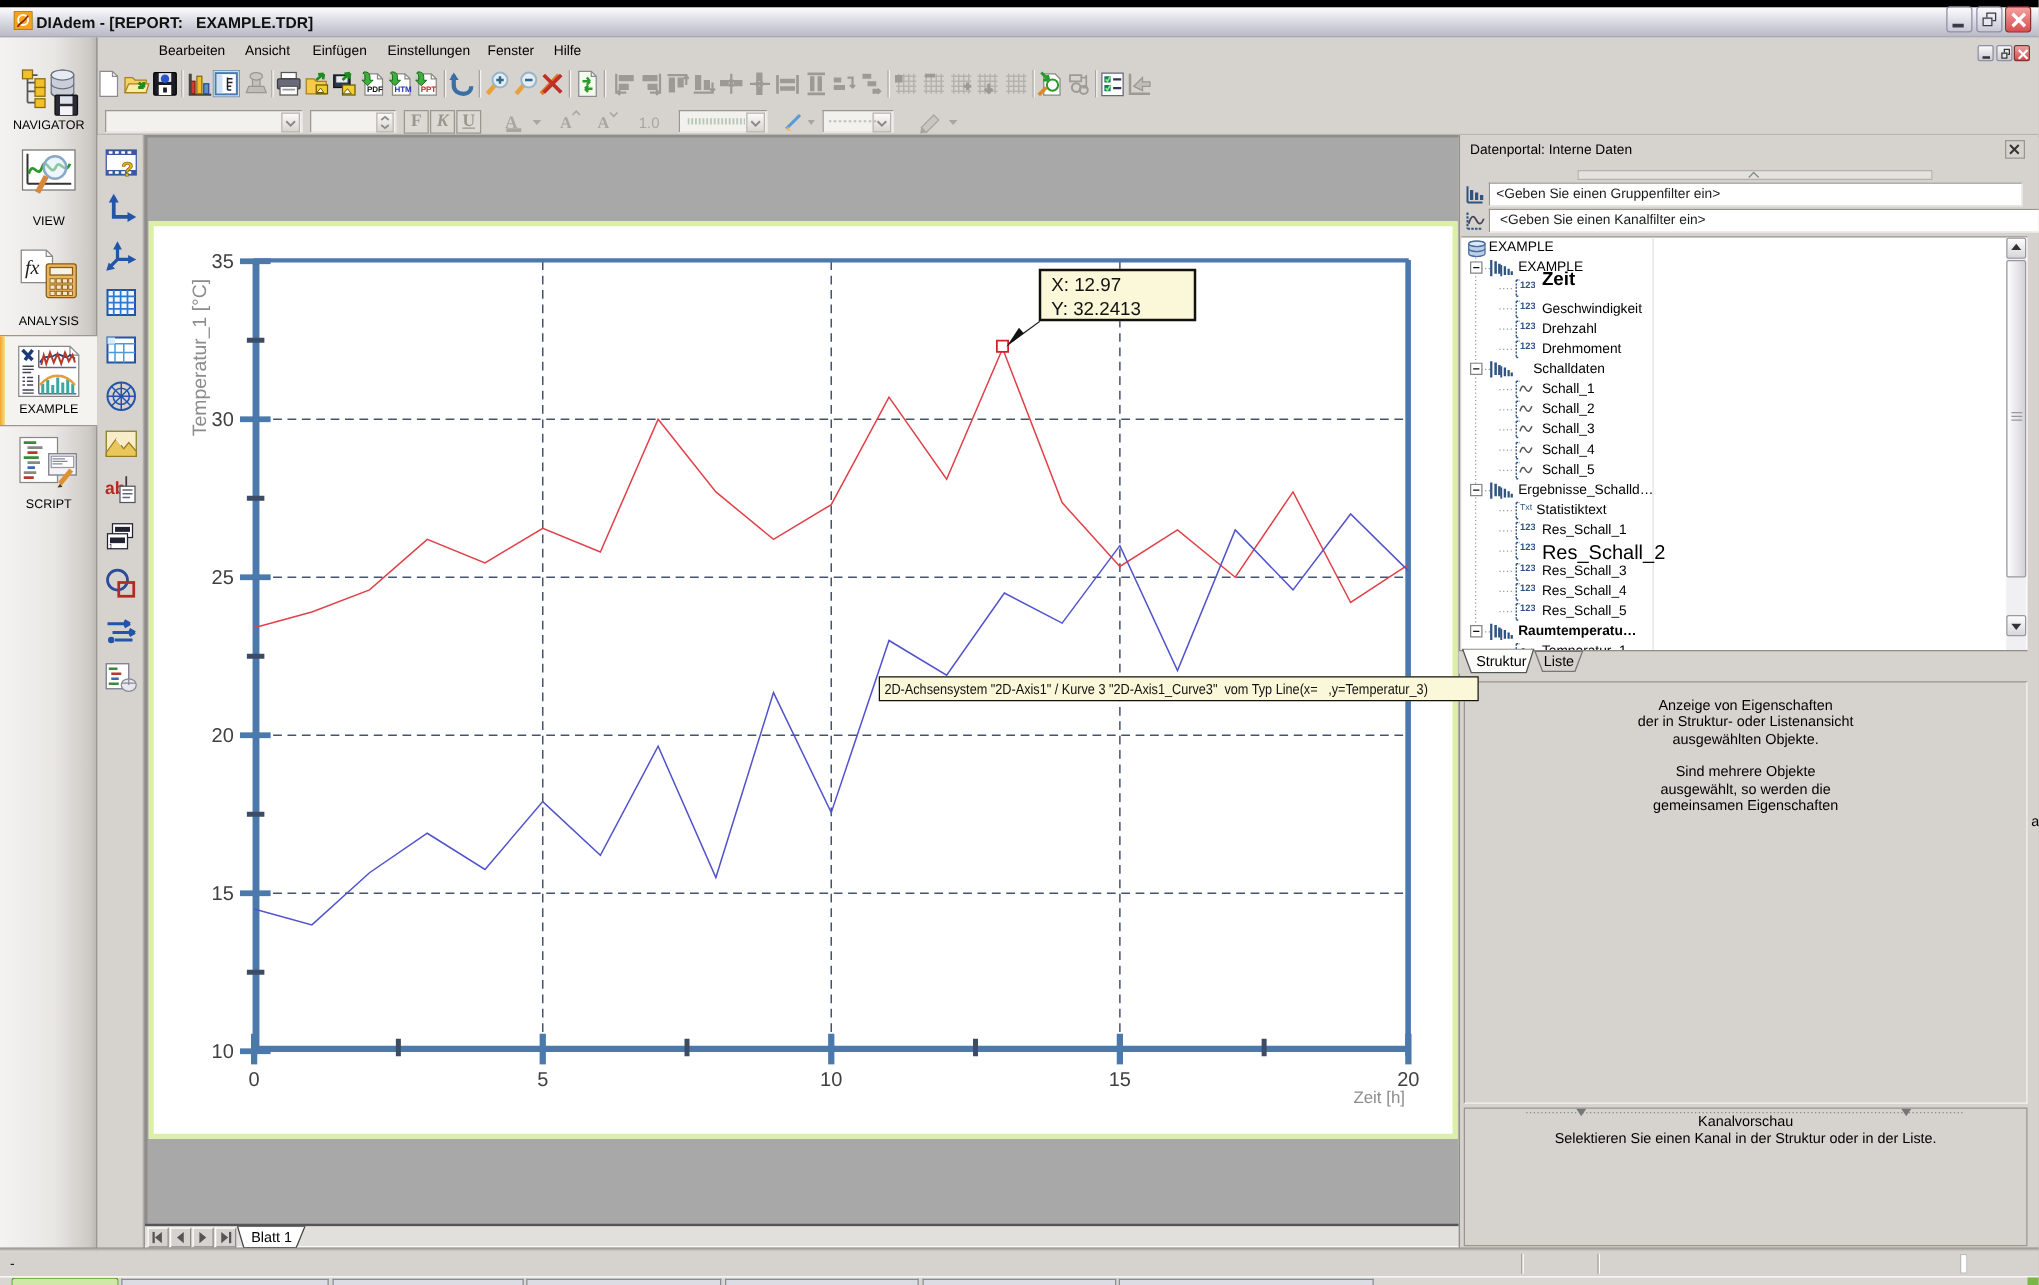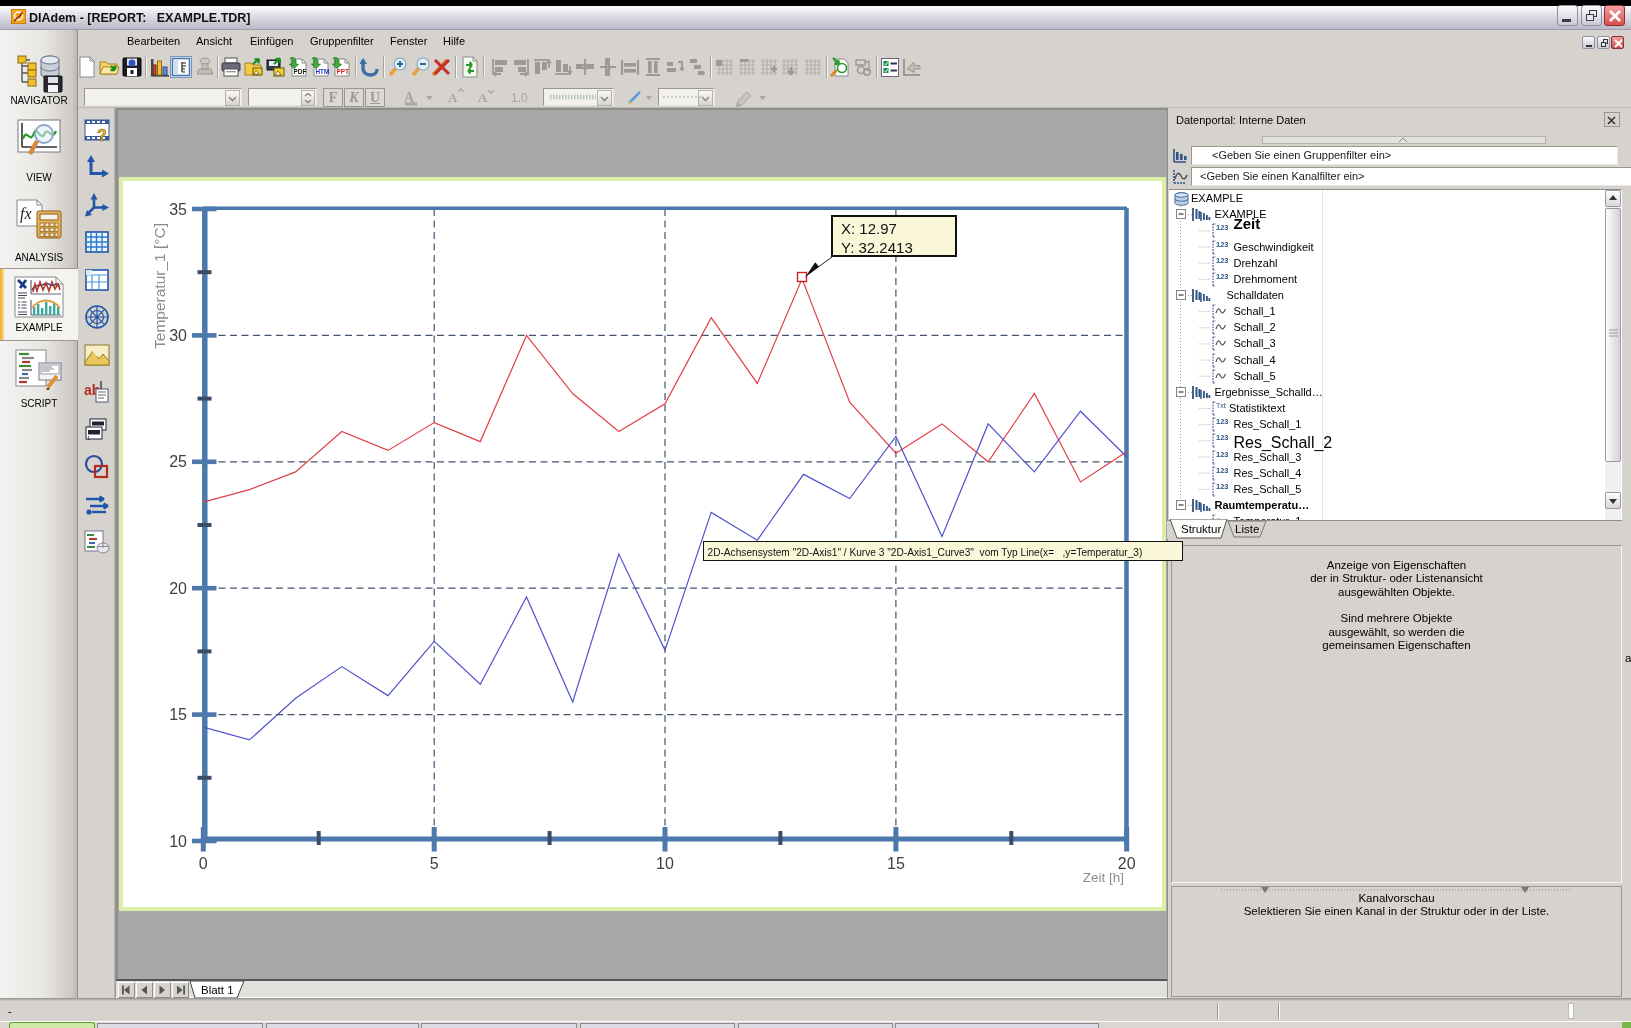--- a/index.html
+++ b/index.html
@@ -25,21 +25,21 @@
 <div class="abs" style="left:1604px;top:5px;width:21px;height:21px;border-radius:3px;background:linear-gradient(#f5a0a0,#d94f4f);border:1px solid #8a3030;">
     <svg class="abs" style="left:2px;top:2px" width="16" height="16">
       <path d="M3 3 L13 13 M13 3 L3 13" stroke="#fff" stroke-width="2.6"></path>
     </svg>
   </div>
 <div class="abs" style="left:78px;top:30px;width:1553px;height:22px;background:#d6d3ce;"></div>
 <div class="tx" style="left:86px;top:35px;font-size:11px;color:#000;margin-top:16px;">Datei</div>
 <div class="tx" style="left:127px;top:35px;font-size:11px;color:#000;">Bearbeiten</div>
 <div class="tx" style="left:196px;top:35px;font-size:11px;color:#000;">Ansicht</div>
 <div class="tx" style="left:250px;top:35px;font-size:11px;color:#000;">Einfügen</div>
-<div class="tx" style="left:310px;top:35px;font-size:11px;color:#000;">Gruppenfilter</div>
+<div class="tx" style="left:310px;top:35px;font-size:11px;color:#000;">Einstellungen</div>
 <div class="tx" style="left:390px;top:35px;font-size:11px;color:#000;">Fenster</div>
 <div class="tx" style="left:443px;top:35px;font-size:11px;color:#000;">Hilfe</div>
 <div class="abs" style="left:1582px;top:36px;width:13px;height:13px;border-radius:2px;background:linear-gradient(#fafafb,#cacad6);border:1px solid #8f8fa5;">
     <div class="abs" style="left:3px;top:8px;width:6px;height:2px;background:#333;"></div>
   </div>
 <div class="abs" style="left:1597px;top:36px;width:13px;height:13px;border-radius:2px;background:linear-gradient(#fafafb,#cacad6);border:1px solid #8f8fa5;">
     <div class="abs" style="left:5px;top:2px;width:5px;height:5px;border:1px solid #333;"></div>
     <div class="abs" style="left:3px;top:5px;width:5px;height:5px;border:1px solid #333;background:#e6e6ee;"></div>
   </div>
 <div class="abs" style="left:1611px;top:36px;width:13px;height:13px;border-radius:2px;background:linear-gradient(#f0a0a0,#d24c4c);border:1px solid #8a3030;">
@@ -578,21 +578,21 @@
     <g fill="#2f5382">
       <rect x="4" y="5" width="2.6" height="8"></rect>
       <rect x="8" y="7" width="2.6" height="6"></rect>
       <rect x="12" y="9" width="2.6" height="4"></rect>
     </g>
   </svg>
 <svg class="abs" style="left:1172px;top:168px" width="17" height="17" viewBox="0 0 17 17">
     <path d="M2 2 V15 M2 15 H14" stroke="#2f5382" stroke-width="1.6" stroke-dasharray="2,1"></path>
     <path d="M3 11 C5 4 7 4 9 8 C11 12 13 12 15 7" stroke="#445" stroke-width="1.4" fill="none"></path>
   </svg>
-<div class="abs" style="left:1191px;top:146px;width:427px;height:19px;background:#fff;border:1px solid #9a978f;border-right-color:#e8e6e2;border-bottom-color:#e8e6e2;font-size:11px;color:#1a1a1a;line-height:17px;padding-left:20px;">&lt;Geben Sie einen Gruppenfilter ein&gt;</div>
+<div class="abs" style="left:1191px;top:146px;width:427px;height:19px;background:#fff;border:1px solid #9a978f;border-right-color:#e8e6e2;border-bottom-color:#e8e6e2;font-size:11px;color:#1a1a1a;line-height:17px;padding-left:5px;">&lt;Geben Sie einen Gruppenfilter ein&gt;</div>
 <div class="abs" style="left:1191px;top:167px;width:446px;height:19px;background:#fff;border:1px solid #9a978f;border-right-color:#e8e6e2;border-bottom-color:#e8e6e2;font-size:11px;color:#1a1a1a;line-height:17px;padding-left:8px;">&lt;Geben Sie einen Kanalfilter ein&gt;</div>
 <div class="abs" style="left:1169px;top:189px;width:453px;height:332px;background:#fff;border-top:1px solid #8f8d89;overflow:hidden;" id="tree"></div>
 <div class="abs" style="left:1322px;top:190px;width:1px;height:331px;background:#e2e2e2;"></div>
 <div class="abs" style="left:1169px;top:189px;width:436px;height:332px;overflow:hidden;">
     <svg class="abs" style="left:0;top:0" width="453" height="332">
       <line x1="11.5" y1="14" x2="11.5" y2="317" stroke="#9a9a9a" stroke-width="1" stroke-dasharray="1,2"></line>
       <line x1="16" y1="25.8" x2="23" y2="25.8" stroke="#9a9a9a" stroke-dasharray="1,2"></line>
       <line x1="30.5" y1="41.9" x2="41" y2="41.9" stroke="#9a9a9a" stroke-dasharray="1,2"></line>
       <line x1="30.5" y1="58.0" x2="41" y2="58.0" stroke="#9a9a9a" stroke-dasharray="1,2"></line>
       <line x1="30.5" y1="74.2" x2="41" y2="74.2" stroke="#9a9a9a" stroke-dasharray="1,2"></line>

